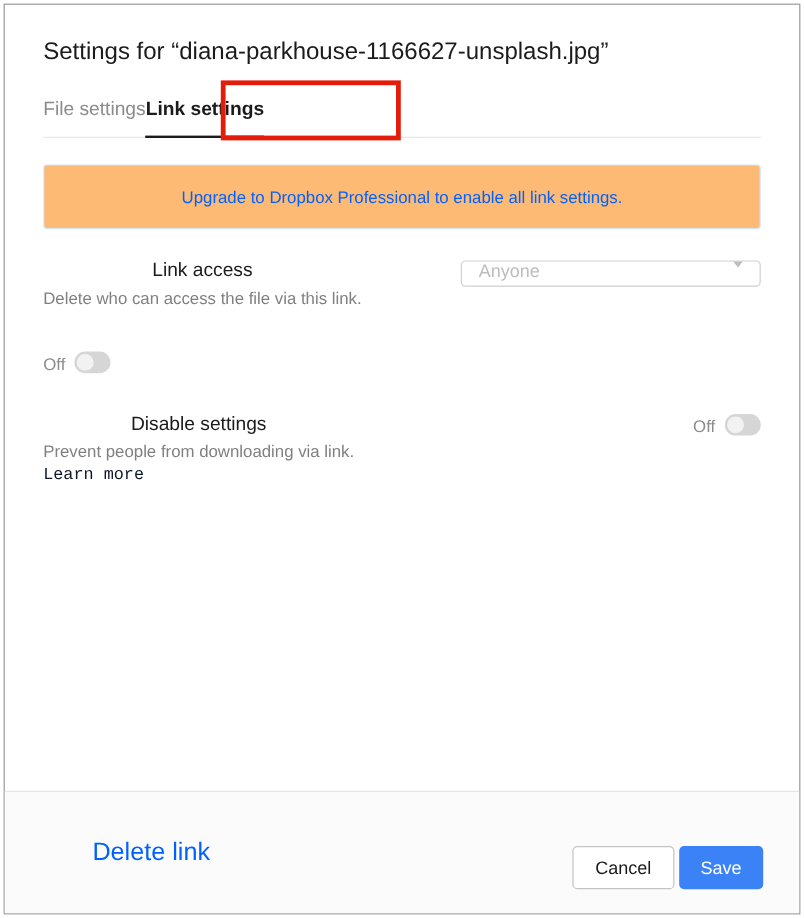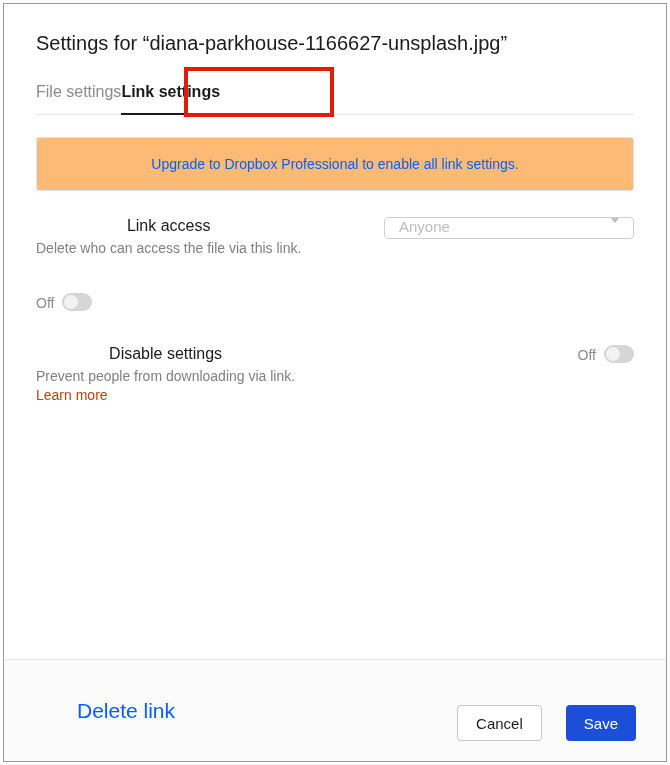--- a/index.html
+++ b/index.html
@@ -85,24 +85,25 @@
       color: #1b1b1b;
       margin-bottom: 4px;
       text-align: center;
     }
     .setting-desc {
       font-size: 14px;
       color: #808080;
       line-height: 1.4;
     }
     .learn-link {
-      color: #c2410c;
+      color: #0f172a;
       font-size: 14px;
       text-decoration: none;
       cursor: pointer;
+      font-family: Liberation Mono, monospace;
     }
     .select-box {
       width: 250px;
       height: 22px;
       border: 1px solid #d0d0d0;
       border-radius: 4px;
       display: flex;
       align-items: flex-start;
       justify-content: space-between;
       padding: 0 14px;
@@ -151,40 +152,40 @@
       justify-content: space-between;
     }
     .delete-link {
       font-size: 21px;
       color: #0061fe;
       cursor: pointer;
       margin-left: 43px;
     }
     .footer-right {
       display: flex;
-      gap: 24px;
+      gap: 4px;
       margin-top: 25px;
     }
     .btn {
       height: 36px;
       padding: 0 18px;
       border-radius: 4px;
       font-size: 15px;
       cursor: pointer;
       display: flex;
       align-items: center;
       justify-content: center;
     }
     .btn-cancel {
       background: #fff;
       border: 1px solid #c4c4c4;
       color: #1b1b1b;
     }
     .btn-save {
-      background: #1d4ed8;
+      background: #3b82f6;
       border: none;
       color: #fff;
       font-weight: 500;
     }
   </style>
 </head>
 <body>
 
 <div class="modal">
   <div class="content">

